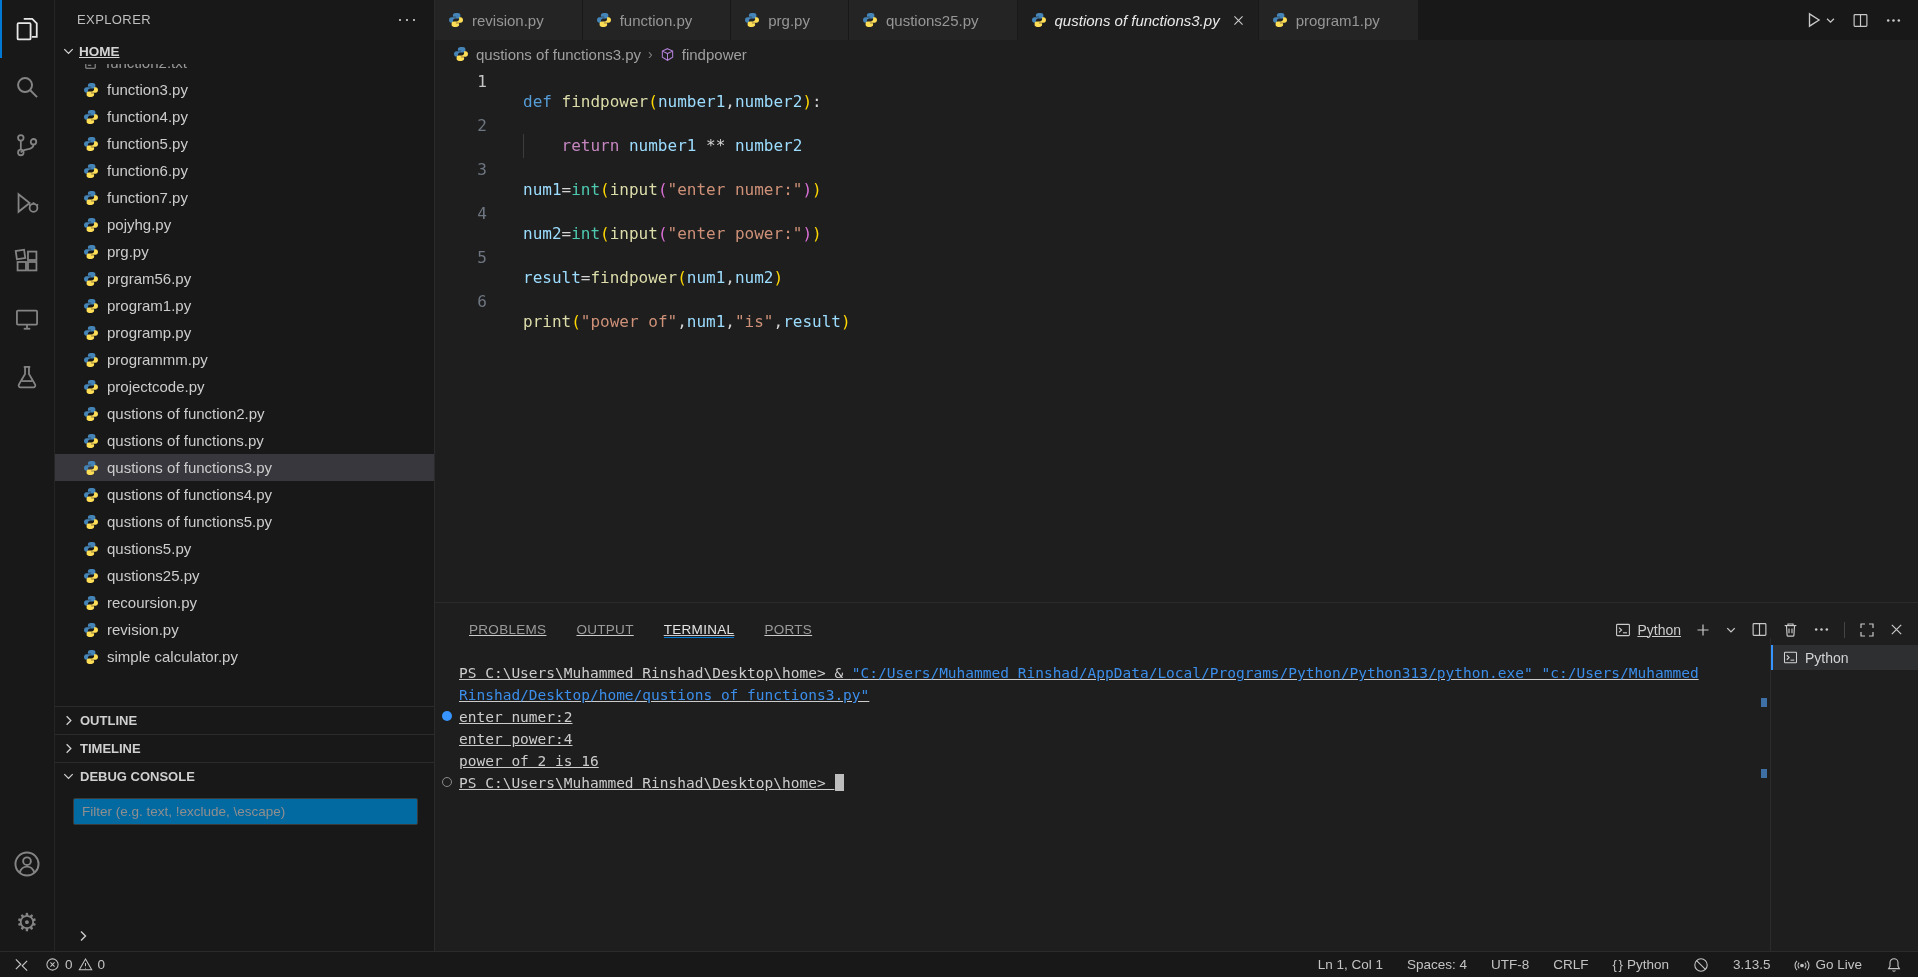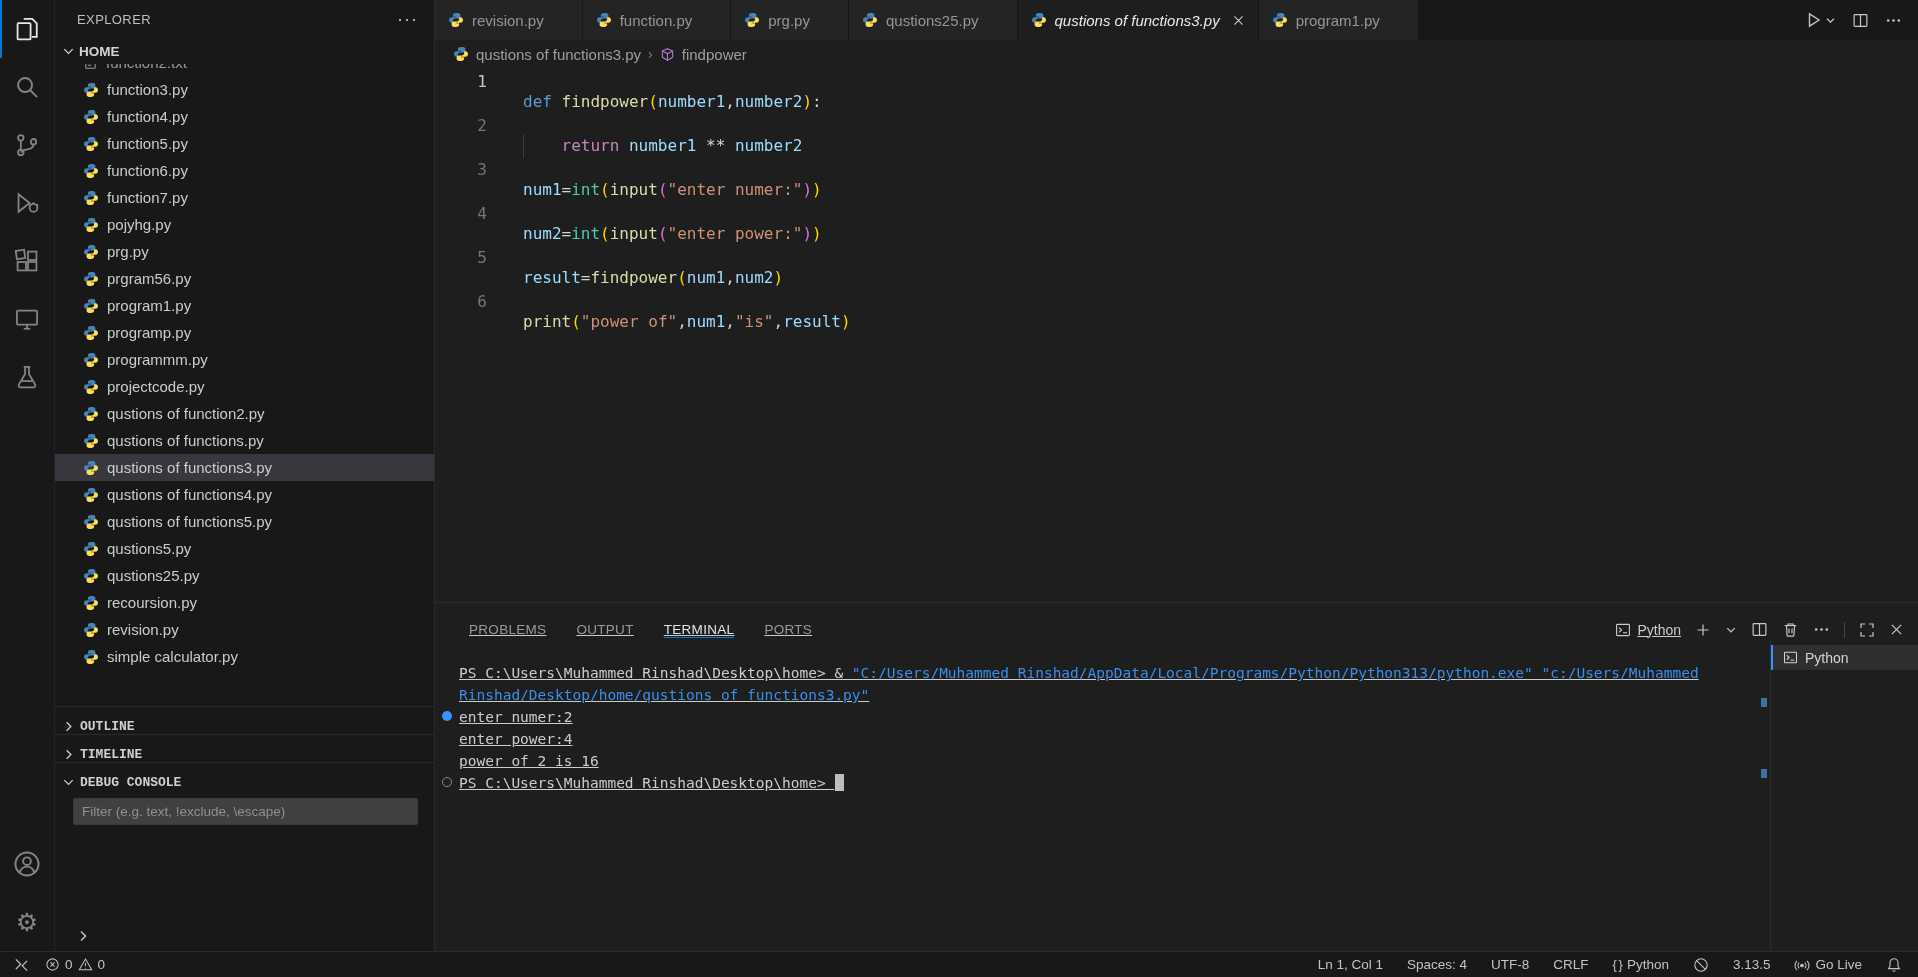--- a/index.html
+++ b/index.html
@@ -18,33 +18,33 @@
   .ab-spacer { flex:1; }
   .gear-glyph { font-size:25px; line-height:1; }
 
   
   .sidebar { width:380px; background:#181818; border-right:1px solid #2b2b2b;
     display:flex; flex-direction:column; min-height:0; }
   .sb-title { height:38px; display:flex; align-items:center; padding:0 16px 0 22px;
     font-size:13px; color:#bfbfbf; letter-spacing:.4px; flex-shrink:0;text-align:right;}
   .sb-title .dots { margin-left:auto; color:#c5c5c5; font-size:18px; letter-spacing:1px; cursor:pointer;}
   .sb-section-head { height:26px; display:flex; align-items:center; gap:3px;
-    font-size:13.5px; font-weight:700; color:#d4d4d4; padding-left:6px; cursor:pointer; flex-shrink:0;}
+    font-size:13.5px; font-weight:700; color:#d4d4d4; padding-left:6px; cursor:pointer; flex-shrink:0;text-decoration:underline;}
   .clip-row { height:12px; overflow:hidden; position:relative; flex-shrink:0; color:#9a9a9a;}
   .clip-row .inner { position:absolute; top:-15px; display:flex; align-items:center; gap:8px;
     padding-left:28px; font-size:15px; height:26px;}
   .file-tree { flex-shrink:0; }
   .file-row { height:27px; display:flex; align-items:center; gap:8px; padding-left:28px;
     font-size:15px; color:#cccccc; cursor:pointer; white-space:nowrap;}
   .file-row.selected { background:#37373d; }
   .bottom-sections { margin-top:36px; flex-shrink:0;}
-  .collapse-head { height:28px; border-top:1px solid #2b2b2b; display:flex; align-items:flex-end;
-    gap:4px; font-size:13px; font-weight:700; color:#d0d0d0; padding-left:6px; cursor:pointer;font-family:Liberation Mono, monospace;}
+  .collapse-head { height:28px; border-top:1px solid #2b2b2b; display:flex; align-items:center;
+    gap:4px; font-size:13px; font-weight:700; color:#d0d0d0; padding-left:6px; cursor:pointer;}
   .filter-wrap { padding:8px 16px 4px 18px; }
-  .filter-input { width:100%; height:27px; background:#404040; border:1px solid #3a3a3a;
+  .filter-input { width:100%; height:27px; background:#0369a1; border:1px solid #3a3a3a;
     border-radius:2px; color:#bbbbbb; font-size:13.5px; padding:0 8px; outline:none;
     font-family:"Liberation Sans","DejaVu Sans",sans-serif;}
   .filter-input::placeholder { color:#8f8f8f; }
   .sb-bottom-chevron { margin-top:auto; height:30px; display:flex; align-items:center;
     padding-left:20px; color:#cccccc; cursor:pointer; flex-shrink:0;}
 
   
   .editor-col { flex:1; display:flex; flex-direction:column; min-width:0; min-height:0;}
   .tabbar { height:40px; background:#181818; display:flex; align-items:stretch; flex-shrink:0;}
   .tab { display:flex; align-items:center; gap:8px; padding:0 13px; font-size:15px;

